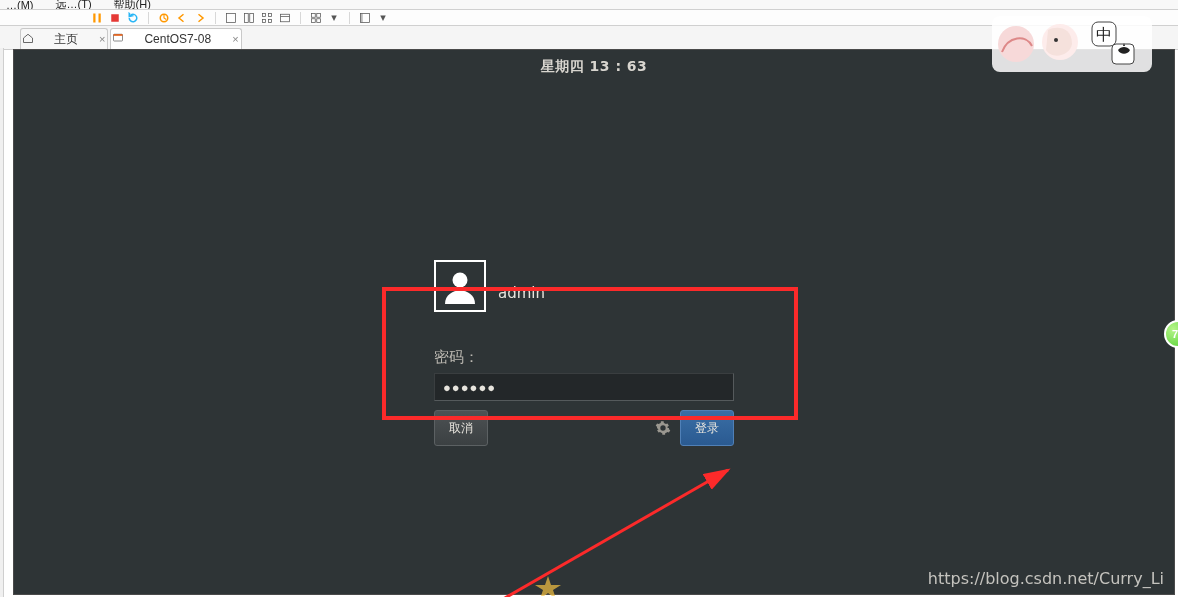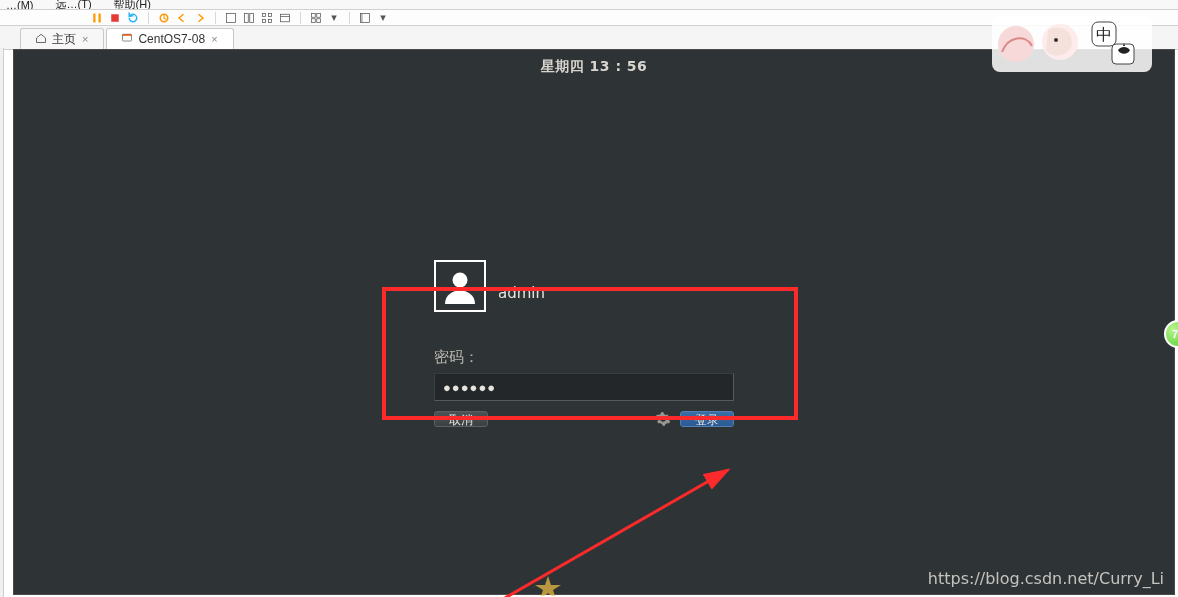--- a/index.html
+++ b/index.html
@@ -47,22 +47,22 @@
     height: 24px;
     background: #f5f5f5;
     border-bottom: 1px solid #cfcfcf;
     display: flex;
     align-items: flex-end;
     padding-left: 20px;
     gap: 2px;
   }
   .tab {
     height: 22px;
-    padding: 0 14px;
-    display: flex; align-items: center; gap: 5px;
+    padding: 0 1px;
+    display: flex; align-items: center; gap: 20px;
     font-size: 12px; color: #333;
     background: #ffffff;
     border: 1px solid #c9c9c9;
     border-bottom: 1px solid #fff;
     border-radius: 3px 3px 0 0;
     position: relative;
     top: 1px;
   }
   .tab.home { background: #f7f7f7; }
   .tab .tab-close {
@@ -127,21 +127,21 @@
     padding: 0 8px;
     font-size: 13px; letter-spacing: 1px;
     outline: none;
   }
   .btn-row {
     position: absolute; top: 150px;
     width: 300px;
     display: flex; align-items: center;
   }
   .gbtn {
-    height: 16px; padding: 0 14px;
+    height: 36px; padding: 0 14px;
     font-size: 12px; color: #e7e4dd;
     background: linear-gradient(#4d5254,#3b4042);
     border: 1px solid #5c6163;
     border-radius: 3px;
     cursor: pointer;
   }
   .gbtn.primary {
     background: linear-gradient(#3a6ea5,#2a5a91);
     border: 1px solid #5080b7;
   }
@@ -305,21 +305,21 @@
         </svg>
     </span>
     <span>CentOS7-08</span>
     <span class="tab-close">×</span>
   </div>
 </div>
 
 <div class="active-left-border"></div>
 
 <div class="guest">
-  <div class="gdm-clock">星期四 13 : 56</div>
+  <div class="gdm-clock">星期四 13 : 63</div>
 
   <div class="login-block">
     <div class="user-row">
       <div class="avatar">
         <svg viewBox="0 0 24 24">
             <circle cx="12" cy="8" r="5" fill="#fff"></circle>
             <path d="M2 24c0-6 5-9 10-9s10 3 10 9" fill="#fff"></path>
           </svg>
       </div>
       <div class="username">admin</div>

